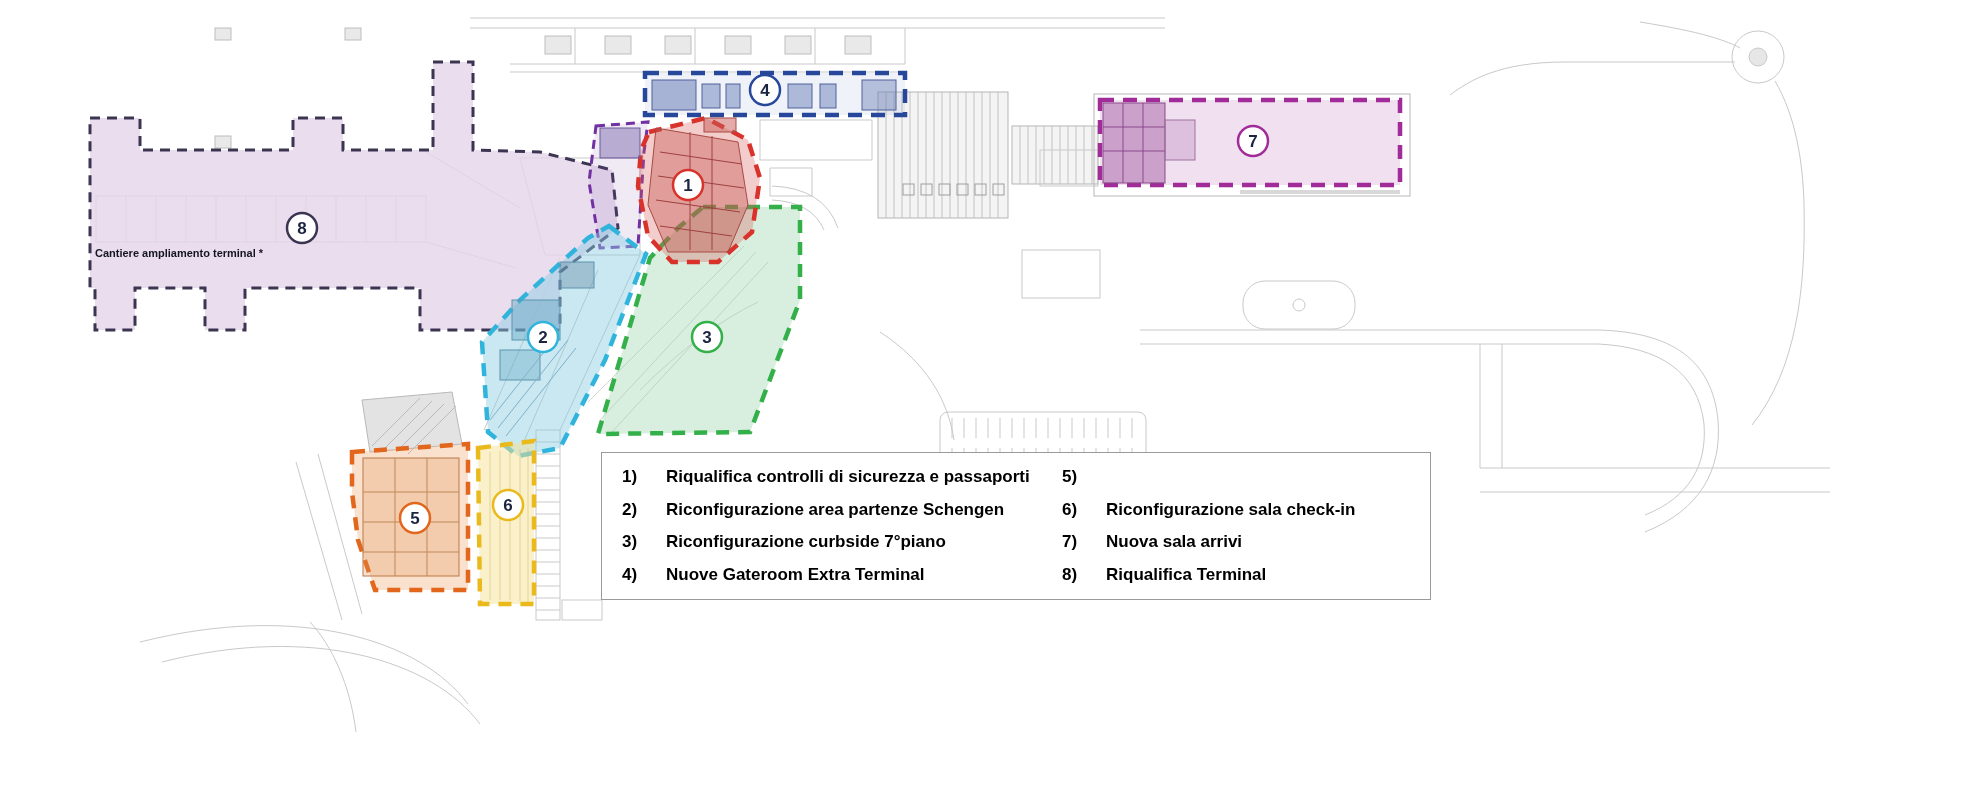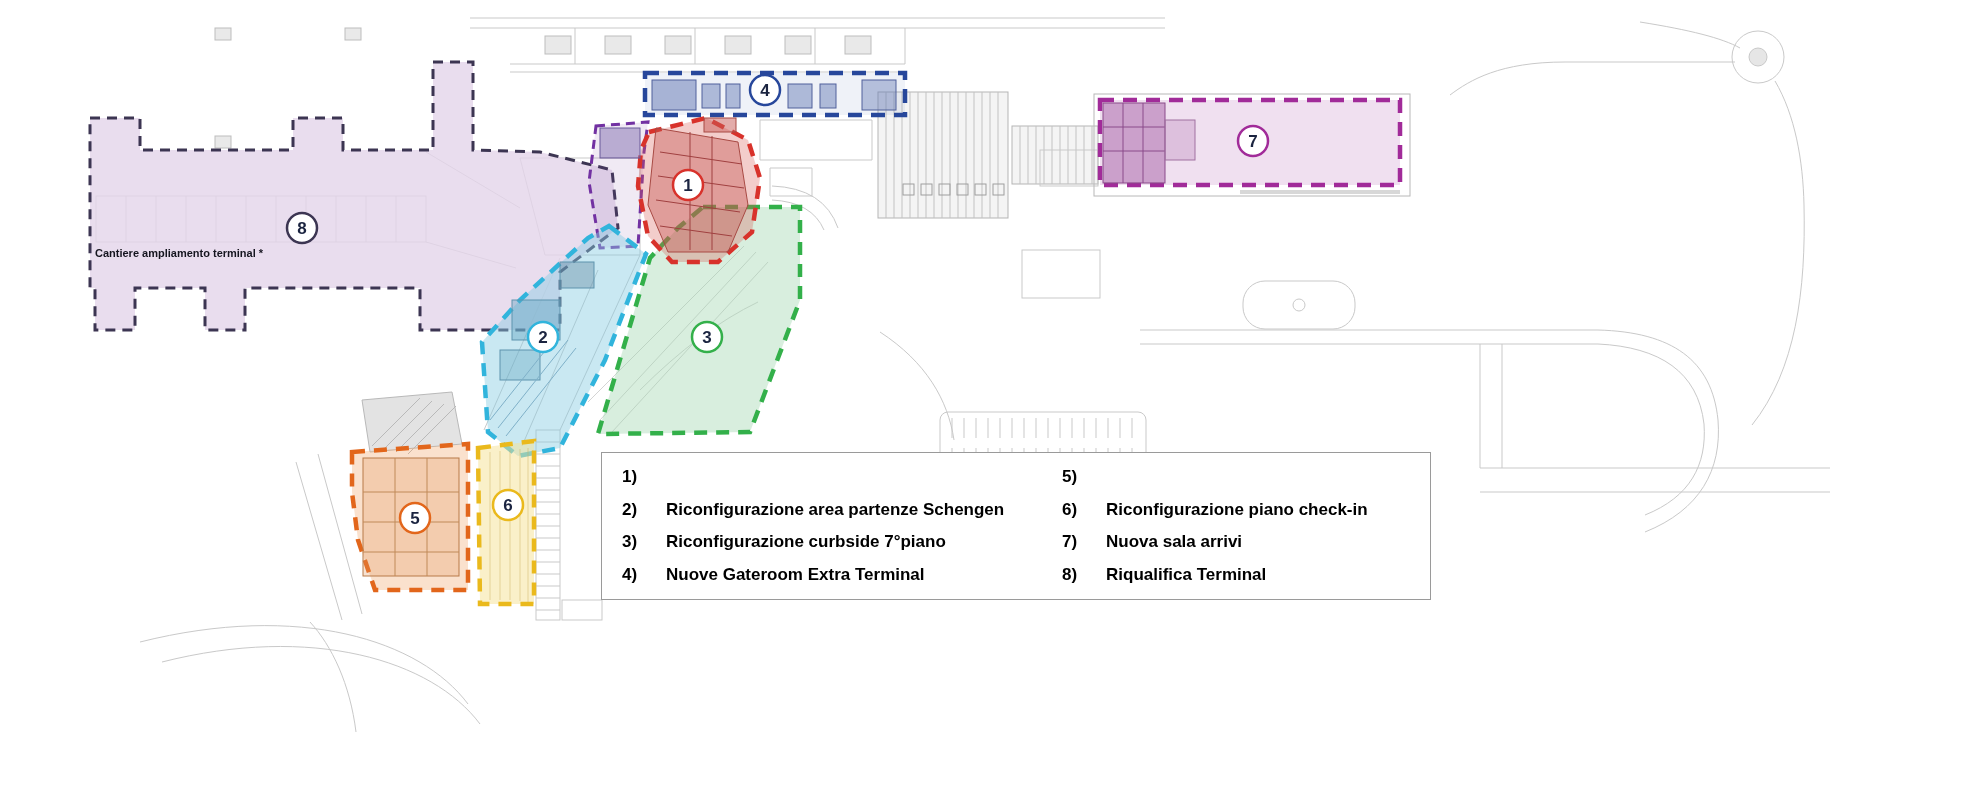--- a/index.html
+++ b/index.html
@@ -184,39 +184,40 @@
     <circle cx="302" cy="228" r="15" fill="#ffffff" stroke-width="2.5" stroke="#3c3552"></circle>
     <text class="zone-num" x="302" y="234" text-anchor="middle">8</text>
   </g>
 
   <text class="plan-annot" x="95" y="257">Cantiere ampliamento terminal *</text>
 </svg>
 
 <div class="legend">
   <div class="legend-item">
     <span class="legend-num">1)</span>
+    <span class="legend-label">Riqualifica controlli di sicurezza e passaporti</span>
   </div>
   <div class="legend-item">
     <span class="legend-num">2)</span>
     <span class="legend-label">Riconfigurazione area partenze Schengen</span>
   </div>
   <div class="legend-item">
     <span class="legend-num">3)</span>
     <span class="legend-label">Riconfigurazione curbside 7°piano</span>
   </div>
   <div class="legend-item">
     <span class="legend-num">4)</span>
     <span class="legend-label">Nuove Gateroom Extra Terminal</span>
   </div>
   <div class="legend-item">
     <span class="legend-num">5)</span>
   </div>
   <div class="legend-item">
     <span class="legend-num">6)</span>
-    <span class="legend-label">Riconfigurazione piano check-in</span>
+    <span class="legend-label">Riconfigurazione sala check-in</span>
   </div>
   <div class="legend-item">
     <span class="legend-num">7)</span>
     <span class="legend-label">Nuova sala arrivi</span>
   </div>
   <div class="legend-item">
     <span class="legend-num">8)</span>
     <span class="legend-label">Riqualifica Terminal</span>
   </div>
 </div>

